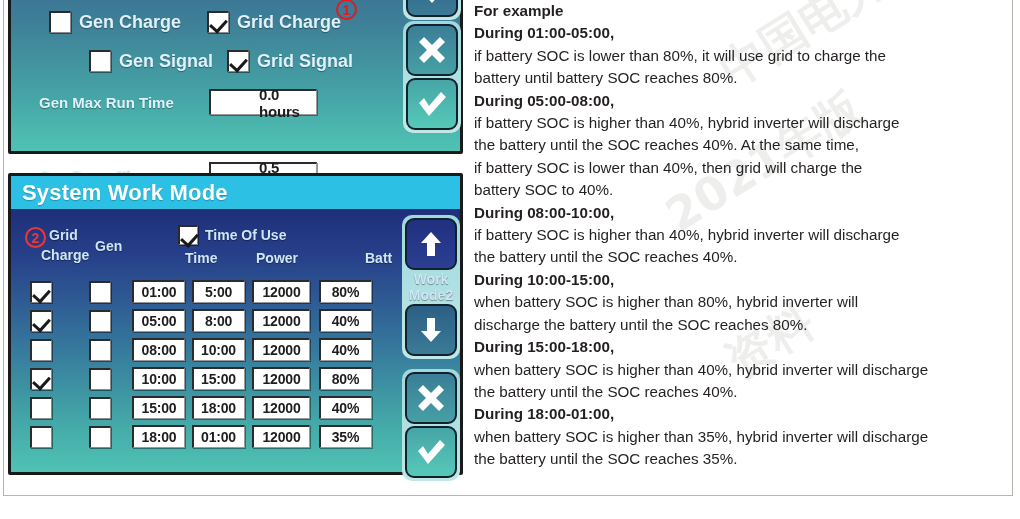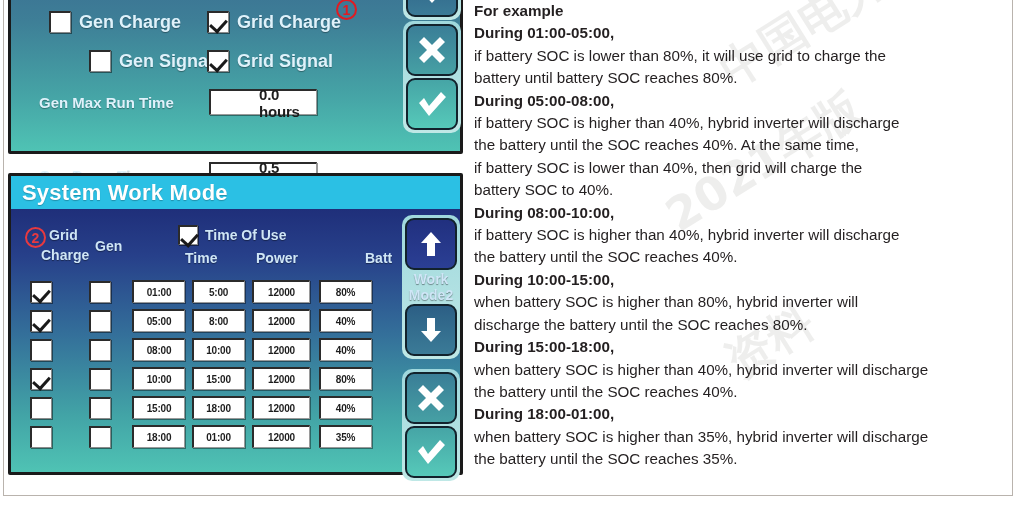--- a/index.html
+++ b/index.html
@@ -102,21 +102,21 @@
   }
 
   
   .vbox {
     background: #ffffff;
     border: 1px solid #9a9a9a;
     border-top: 2px solid #2b2b2b;
     border-left: 2px solid #2b2b2b;
     box-sizing: border-box;
     color: #1d1d1d;
-    font-size: 10px;
+    font-size: 14px;
     font-weight: bold;
     display: flex;
     align-items: center;
     justify-content: center;
     box-shadow: 1px 1px 0 rgba(0,0,0,.4);
     letter-spacing: -0.2px;
   }
   .vbox.wide {
     width: 108px;
     height: 26px;
@@ -287,21 +287,21 @@
     <div class="gen-row" style="left:196px; top:44px;">
       <div class="cbox checked" id="cb-gridcharge"></div>
       <div class="cb-label">Grid Charge</div>
     </div>
     <div class="badge" style="left:325px; top:32px;">1</div>
 
     <div class="gen-row" style="left:38px; top:83px;padding-left:40px;">
       <div class="cbox" id="cb-gensignal"></div>
       <div class="cb-label">Gen Signal</div>
     </div>
-    <div class="gen-row" style="left:196px; top:83px;">
+    <div class="gen-row" style="left:196px; top:83px;padding-left:20px;">
       <div class="cbox checked" id="cb-gridsignal"></div>
       <div class="cb-label">Grid Signal</div>
     </div>
 
     <div class="gen-row" style="left:28px; top:122px;">
       <div class="field-label" style="width:170px;">Gen Max Run Time</div>
       <div class="vbox wide">0.0 hours</div>
     </div>
 
     <div class="gen-row" style="left:28px; top:155px;margin-top:40px;">

